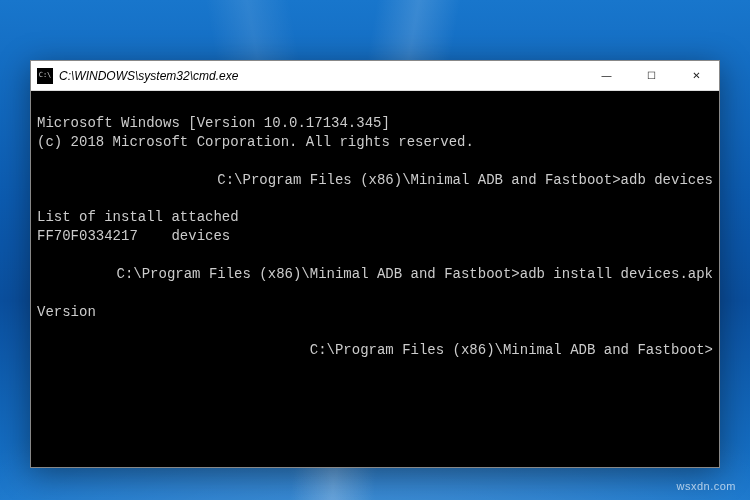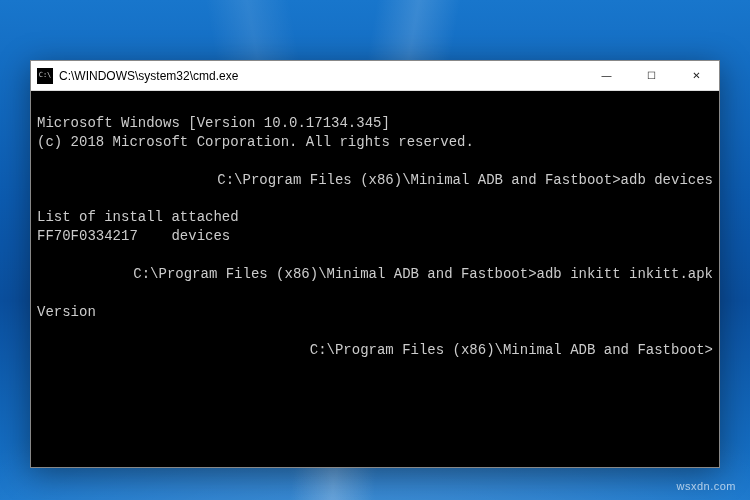--- a/index.html
+++ b/index.html
@@ -69,20 +69,21 @@
       font-size: 7px;
       font-family: monospace;
       line-height: 1;
     }
     .titlebar-title {
       flex: 1;
       font-size: 12px;
       color: #000;
       white-space: nowrap;
       overflow: hidden;
+      font-style: italic;
     }
     .win-controls {
       display: flex;
       height: 100%;
     }
     .win-btn {
       width: 45px;
       height: 100%;
       display: flex;
       align-items: center;
@@ -131,20 +132,20 @@
     </div>
   </div>
   <div class="terminal">
 <span class="term-line">Microsoft Windows [Version 10.0.17134.345]</span>
 <span class="term-line">(c) 2018 Microsoft Corporation. All rights reserved.</span>
 <span class="term-line"></span>
 <span class="prompt-line"><span>C:\Program Files (x86)\Minimal ADB and Fastboot&gt;</span><span>adb devices</span></span>
 <span class="term-line">List of install attached</span>
 <span class="term-line">FF70F0334217    devices</span>
 <span class="term-line"></span>
-<span class="prompt-line"><span>C:\Program Files (x86)\Minimal ADB and Fastboot&gt;</span><span>adb inkitt inkitt.apk</span></span>
+<span class="prompt-line"><span>C:\Program Files (x86)\Minimal ADB and Fastboot&gt;</span><span>adb install devices.apk</span></span>
 <span class="term-line">Version</span>
 <span class="term-line"></span>
 <span class="prompt-line"><span>C:\Program Files (x86)\Minimal ADB and Fastboot&gt;</span></span>
   </div>
 </div>
 
 <div class="watermark">wsxdn.com</div>
 
 </body></html>

